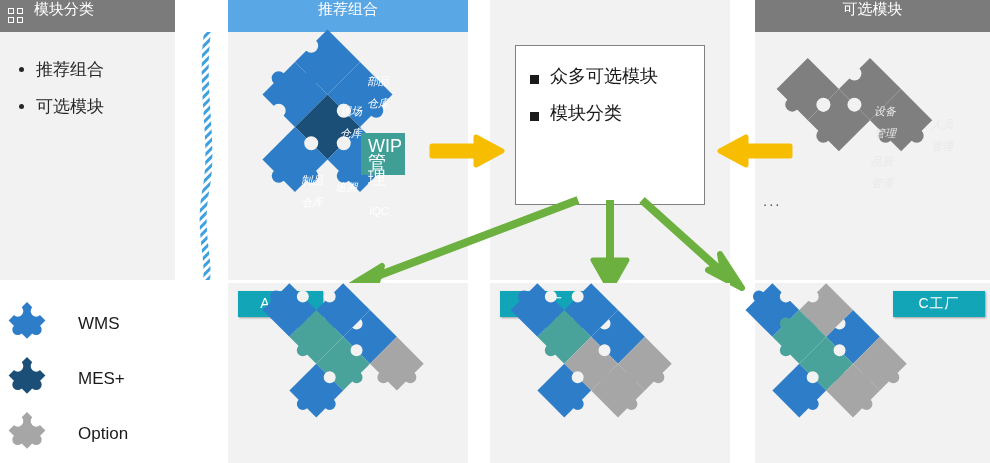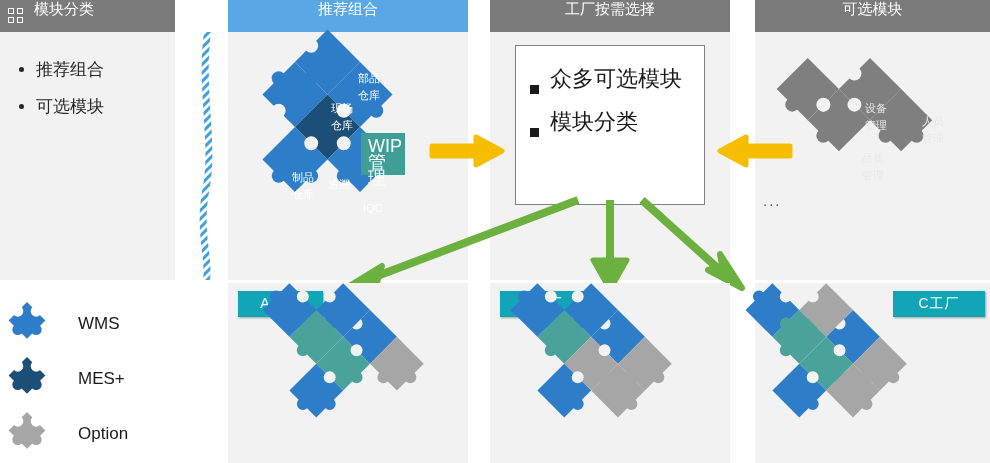--- a/index.html
+++ b/index.html
@@ -49,23 +49,23 @@
 
   
   .callout{
     position:absolute;
     background:#ffffff;
     border:1px solid #808080;
     box-sizing:border-box;
   }
   .callout ul{margin:0;padding:0;list-style:none;}
   .callout li{
-    font-size:22px;color:#1a1a1a;
+    font-size:18px;color:#1a1a1a;
     margin-bottom:13px;
-    display:flex;align-items:flex-end;
+    display:flex;align-items:center;
   }
   .callout li .sq{
     display:inline-block;width:9px;height:9px;background:#1a1a1a;
     margin-right:11px;margin-top:6px;flex:0 0 auto;
   }
 
   
   .badge{
     position:absolute;
     background:#12A5B8;
@@ -84,23 +84,25 @@
   .legend-row .lbl{
     position:absolute;left:68px;top:14px;
     font-size:17px;color:#1a1a1a;
   }
 
   
   .pzlabel{
     position:absolute;
     color:#ffffff;
     font-size:11px;
-    line-height:17px;
+    line-height:22px;
+    text-align:center;
     white-space:pre-line;
     pointer-events:none;
+    font-style:italic;
   }
   .pzlabel.dim{color:#e8e8e8;}
   .wipbox{
     position:absolute;
     background:#3f9e96;
     color:#ffffff;
     font-size:18px;
     line-height:16px;
     padding:5px 7px;
     box-sizing:border-box;
@@ -144,23 +146,20 @@
                L 20 248 C 23 225, 12 200, 19 160 C 29 110, 13 60, 21 0 Z" fill="url(#hatch)"></path>
     </svg>
   </div>
 
   <div class="panel" style="left:228px;top:0;width:240px;height:280px;"></div>
   <div class="panel-head head-blue head-center" style="left:228px;top:0;width:240px;height:32px;">
     <span>推荐组合</span>
   </div>
 
   <div class="panel" style="left:490px;top:0;width:240px;height:280px;"></div>
-  <div class="panel-head head-grey head-center" style="left:490px;top:0;width:240px;height:32px;">
-    <span>工厂按需选择</span>
-  </div>
 
   <div class="panel" style="left:755px;top:0;width:235px;height:280px;"></div>
   <div class="panel-head head-grey head-center" style="left:755px;top:0;width:235px;height:32px;">
     <span>可选模块</span>
   </div>
 
   <div style="position:absolute;left:268px;top:48px;width:180px;height:200px;">
     <svg width="180" height="200" viewBox="0 0 180 200">
       <g transform="translate(92,14) rotate(45)">
 

